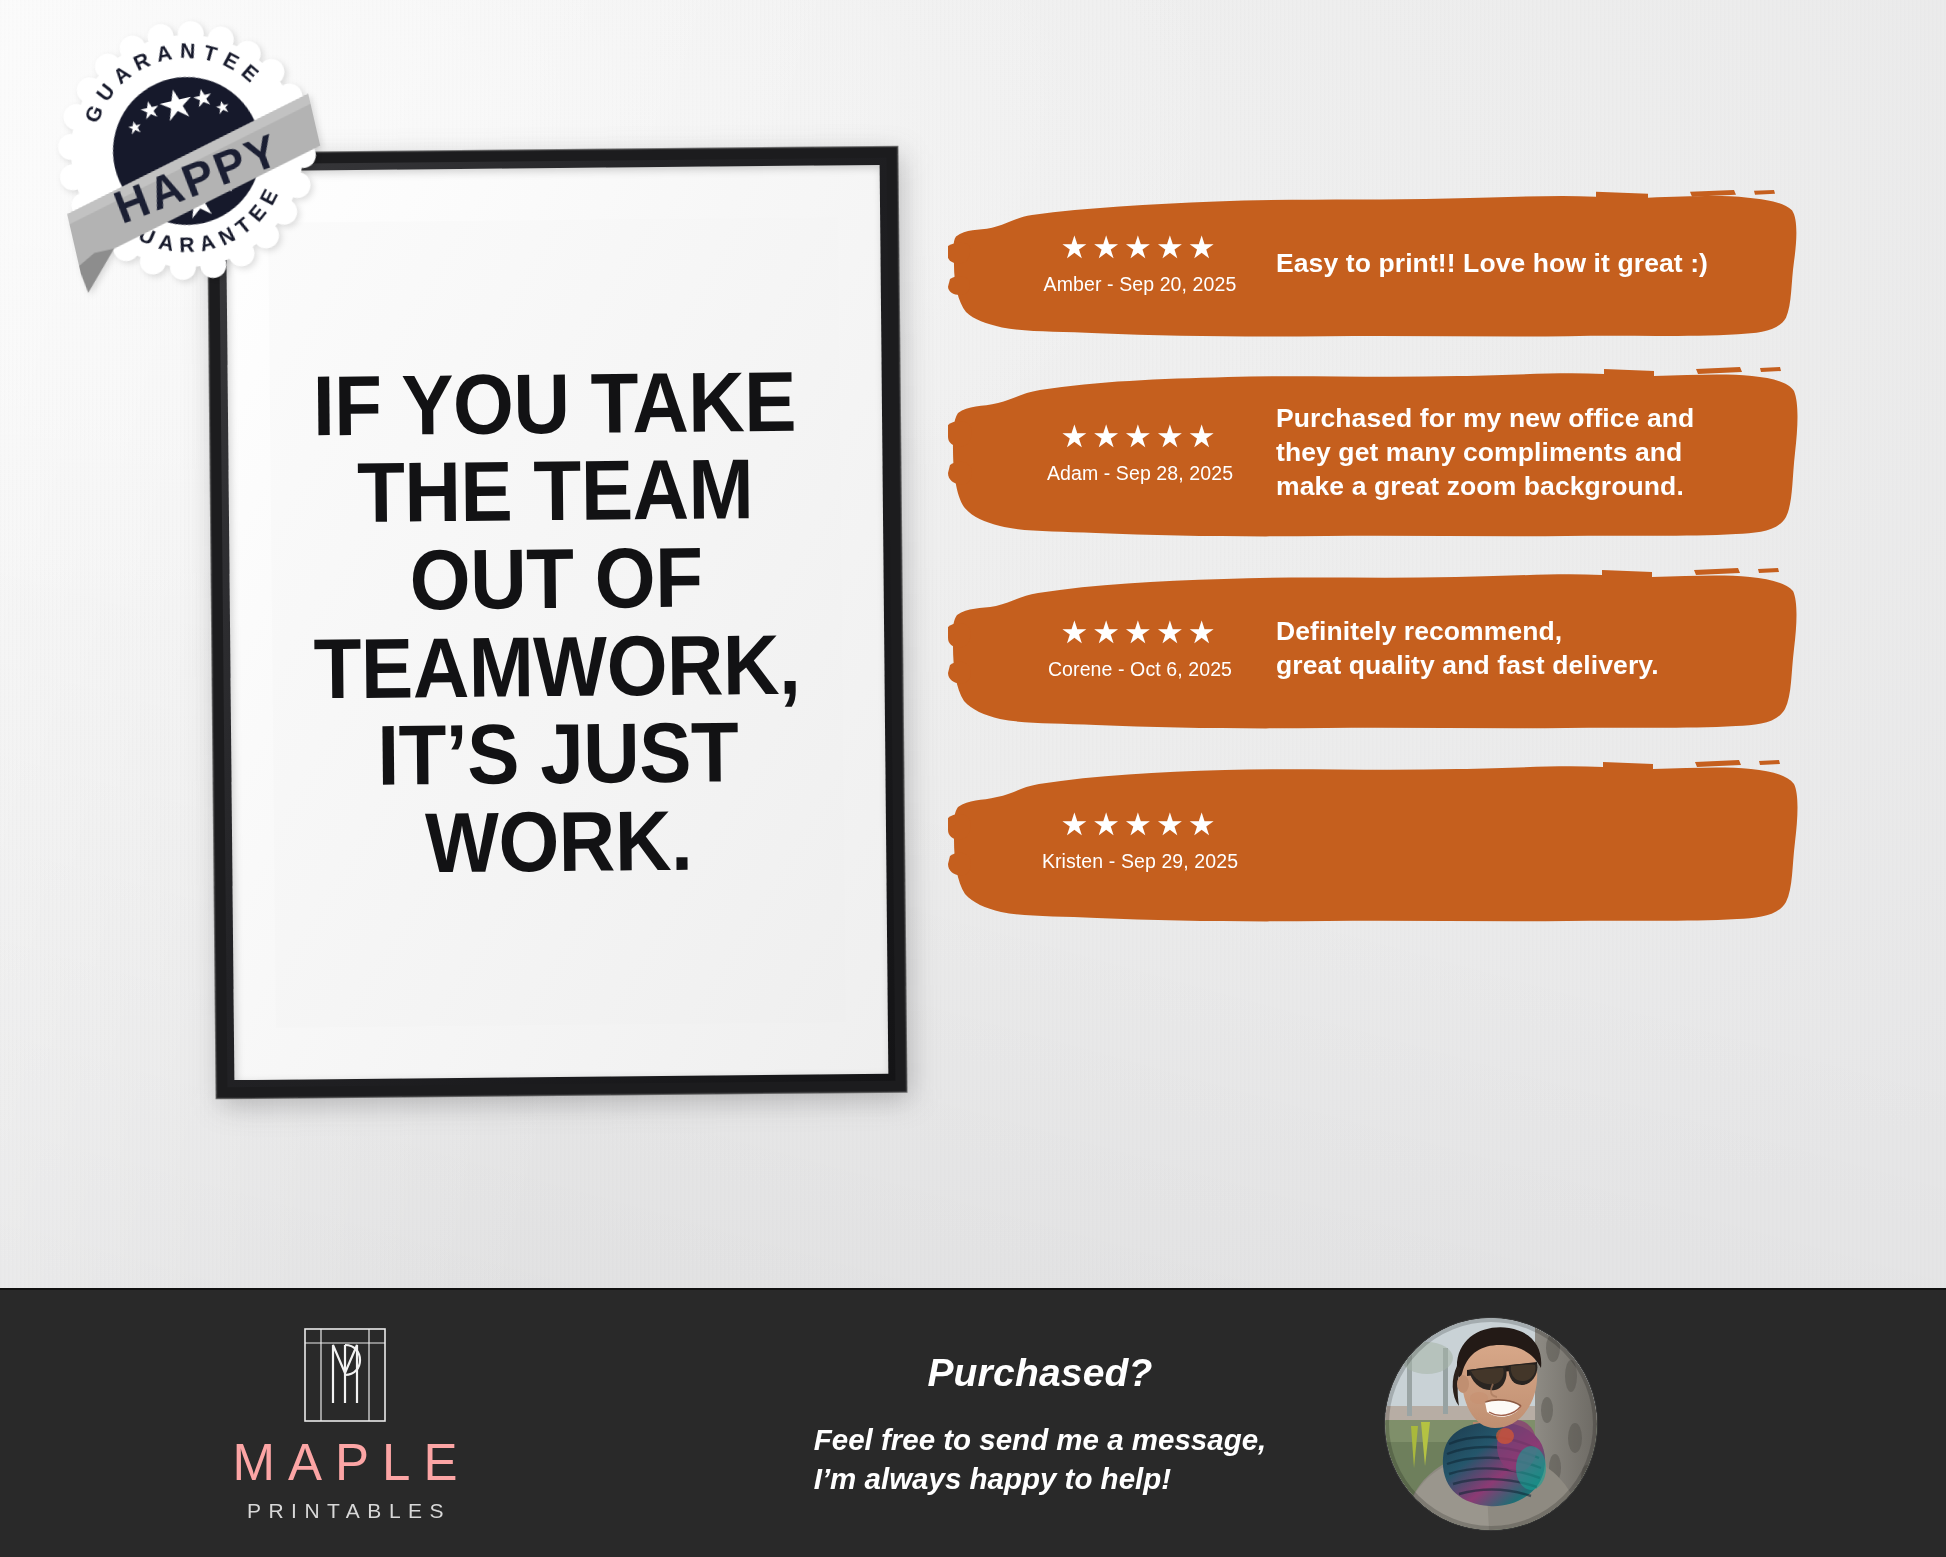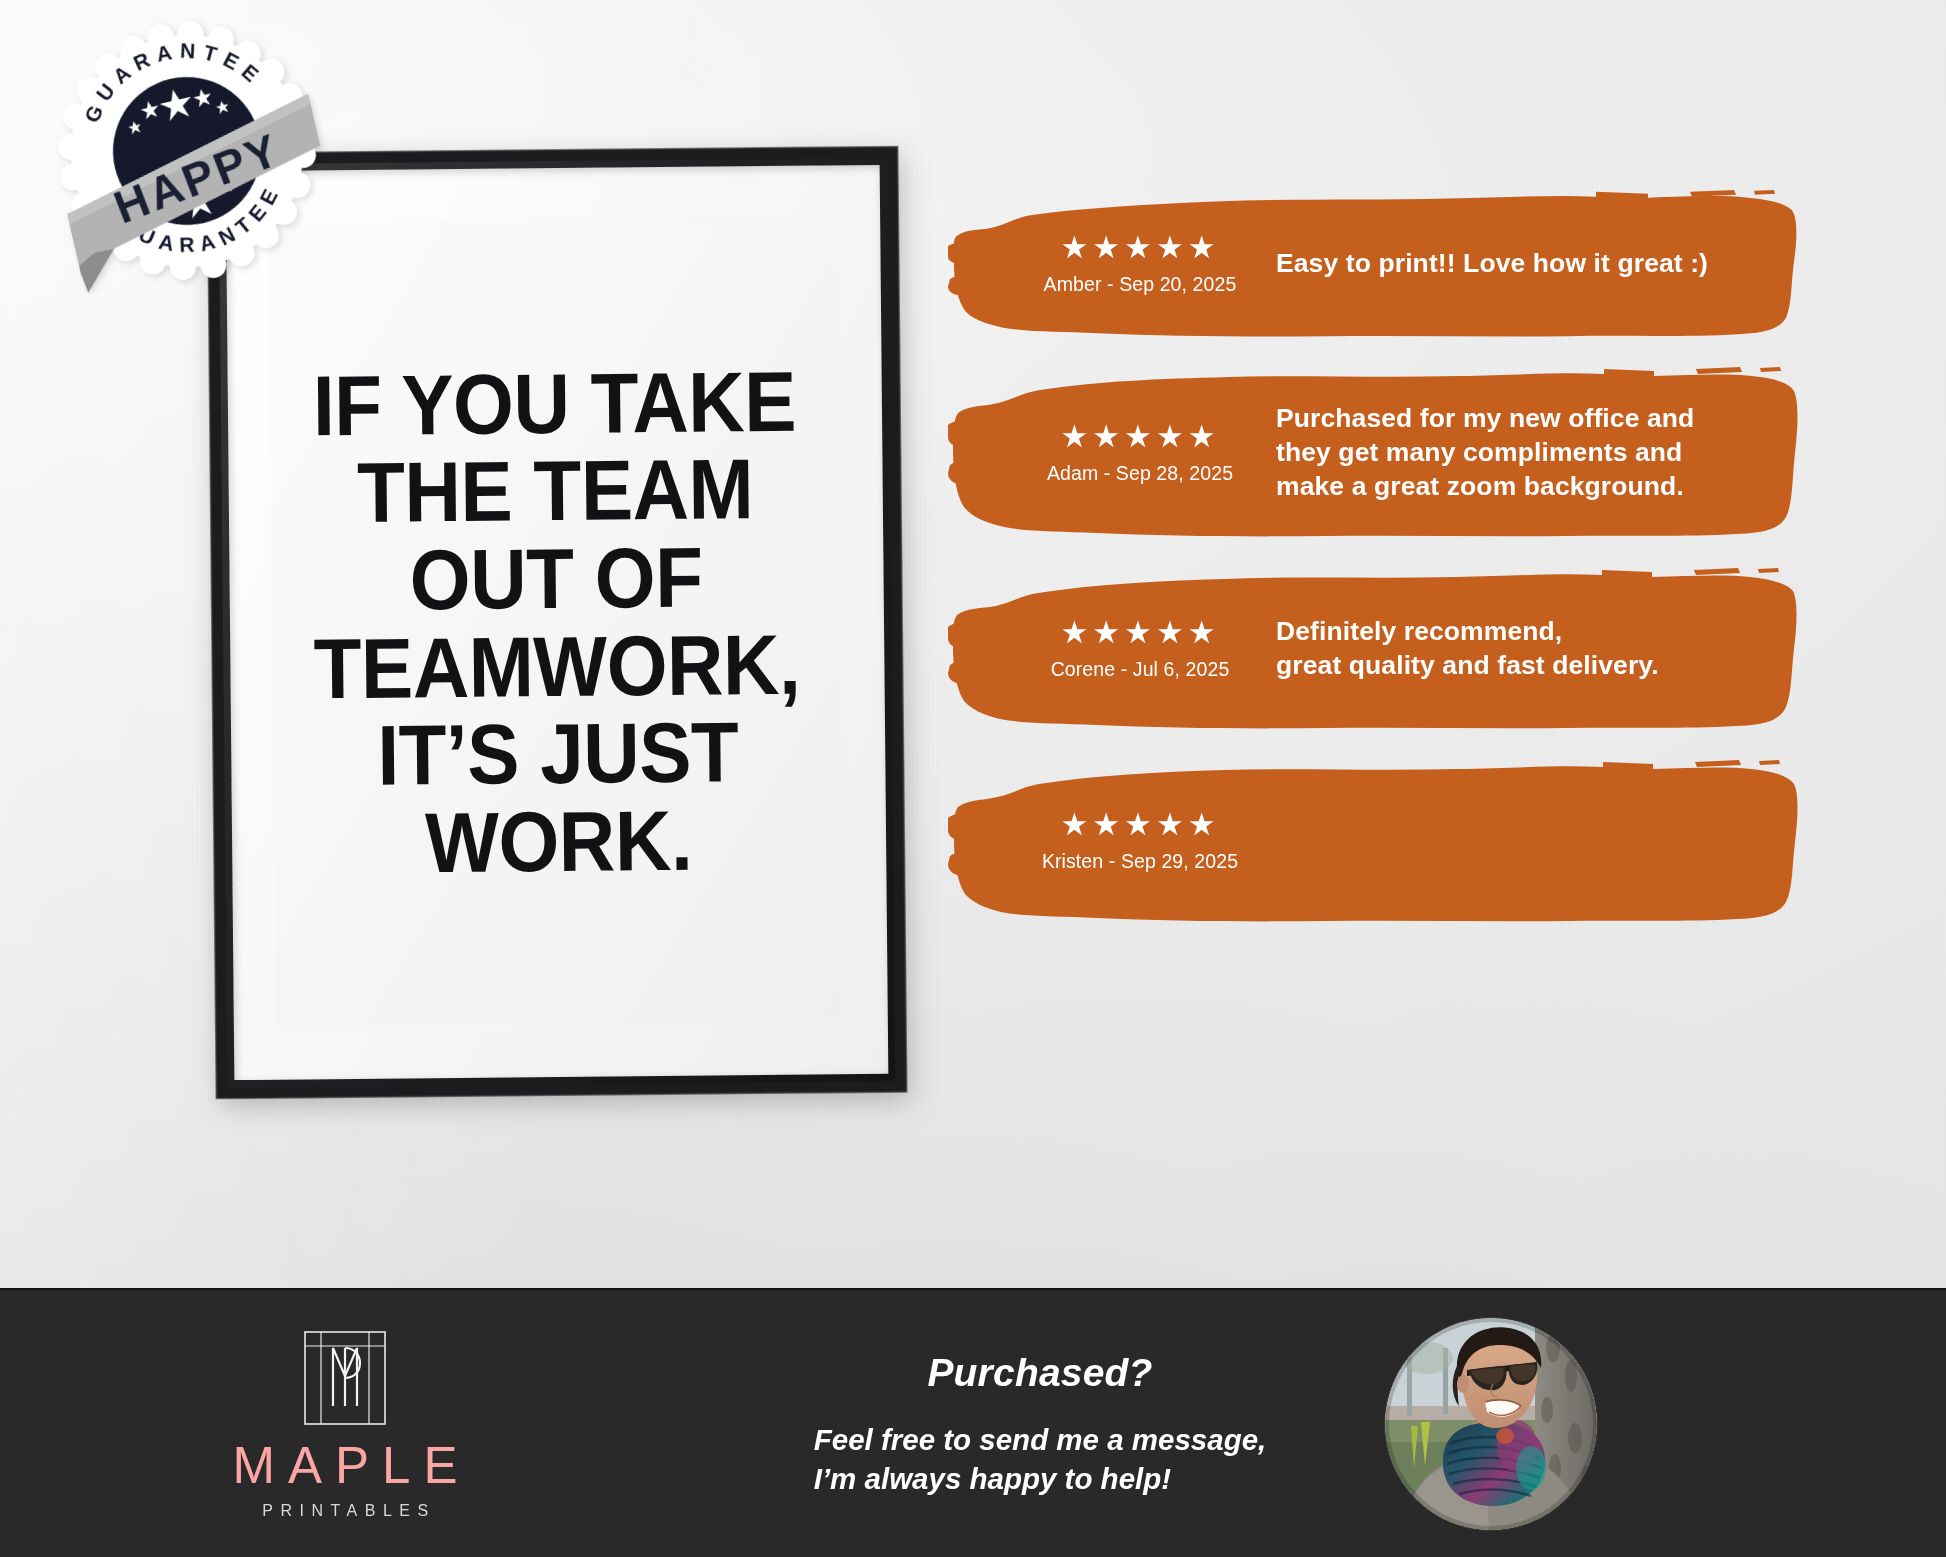--- a/index.html
+++ b/index.html
@@ -178,21 +178,21 @@
   .brand-name {
     color:#fca5a5;
     font-size:51px;
     letter-spacing:13px;
     font-weight:300;
     line-height:1;
     padding-left:13px;
   }
   .brand-sub {
     color:#d8d8d8;
-    font-size:16px;
+    font-size:21px;
     letter-spacing:7.5px;
     font-weight:300;
     margin-top:11px;
     padding-left:8px;
   }
   .footer-center {
     position:absolute;
     left:690px; top:0; width:700px; height:269px;
     display:flex; flex-direction:column;
     align-items:center; justify-content:center;
@@ -394,21 +394,21 @@
             C8,124 5,102 5,82 C5,66 4,57 9,50 Z"></path>
           <path fill="#C55F1E" d="M0,62 C6,57 15,57 20,61 C25,66 23,77 17,81 C9,85 0,81 0,73 Z"></path>
           <path fill="#C55F1E" d="M2,100 C9,95 17,96 21,101 C25,107 23,116 16,118 C8,120 0,115 0,108 Z"></path>
           <path fill="#C55F1E" d="M746,5 L790,3 L792,8 L748,10 Z"></path>
           <path fill="#C55F1E" d="M810,4 L830,3 L831,7 L811,8 Z"></path>
         </svg>
       </div>
       <div class="review-body">
         <div class="meta">
           <div class="stars">★★★★★</div>
-          <div class="author">Corene - Jul 6, 2025</div>
+          <div class="author">Corene - Oct 6, 2025</div>
         </div>
         <div class="review-text">Definitely recommend,
 great quality and fast delivery.</div>
       </div>
     </div>
 
     <div class="review r4">
       <div class="brush">
         <svg viewBox="0 0 850 168" preserveAspectRatio="none" xmlns="http://www.w3.org/2000/svg">
           <path fill="#C55F1E" d="

